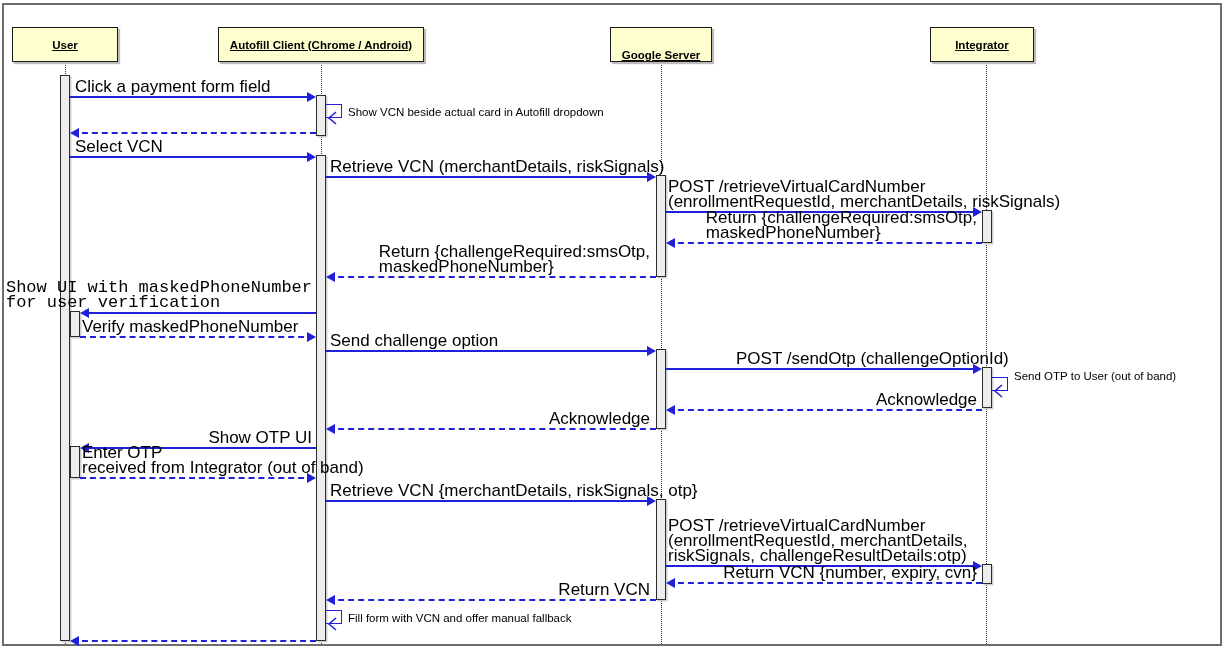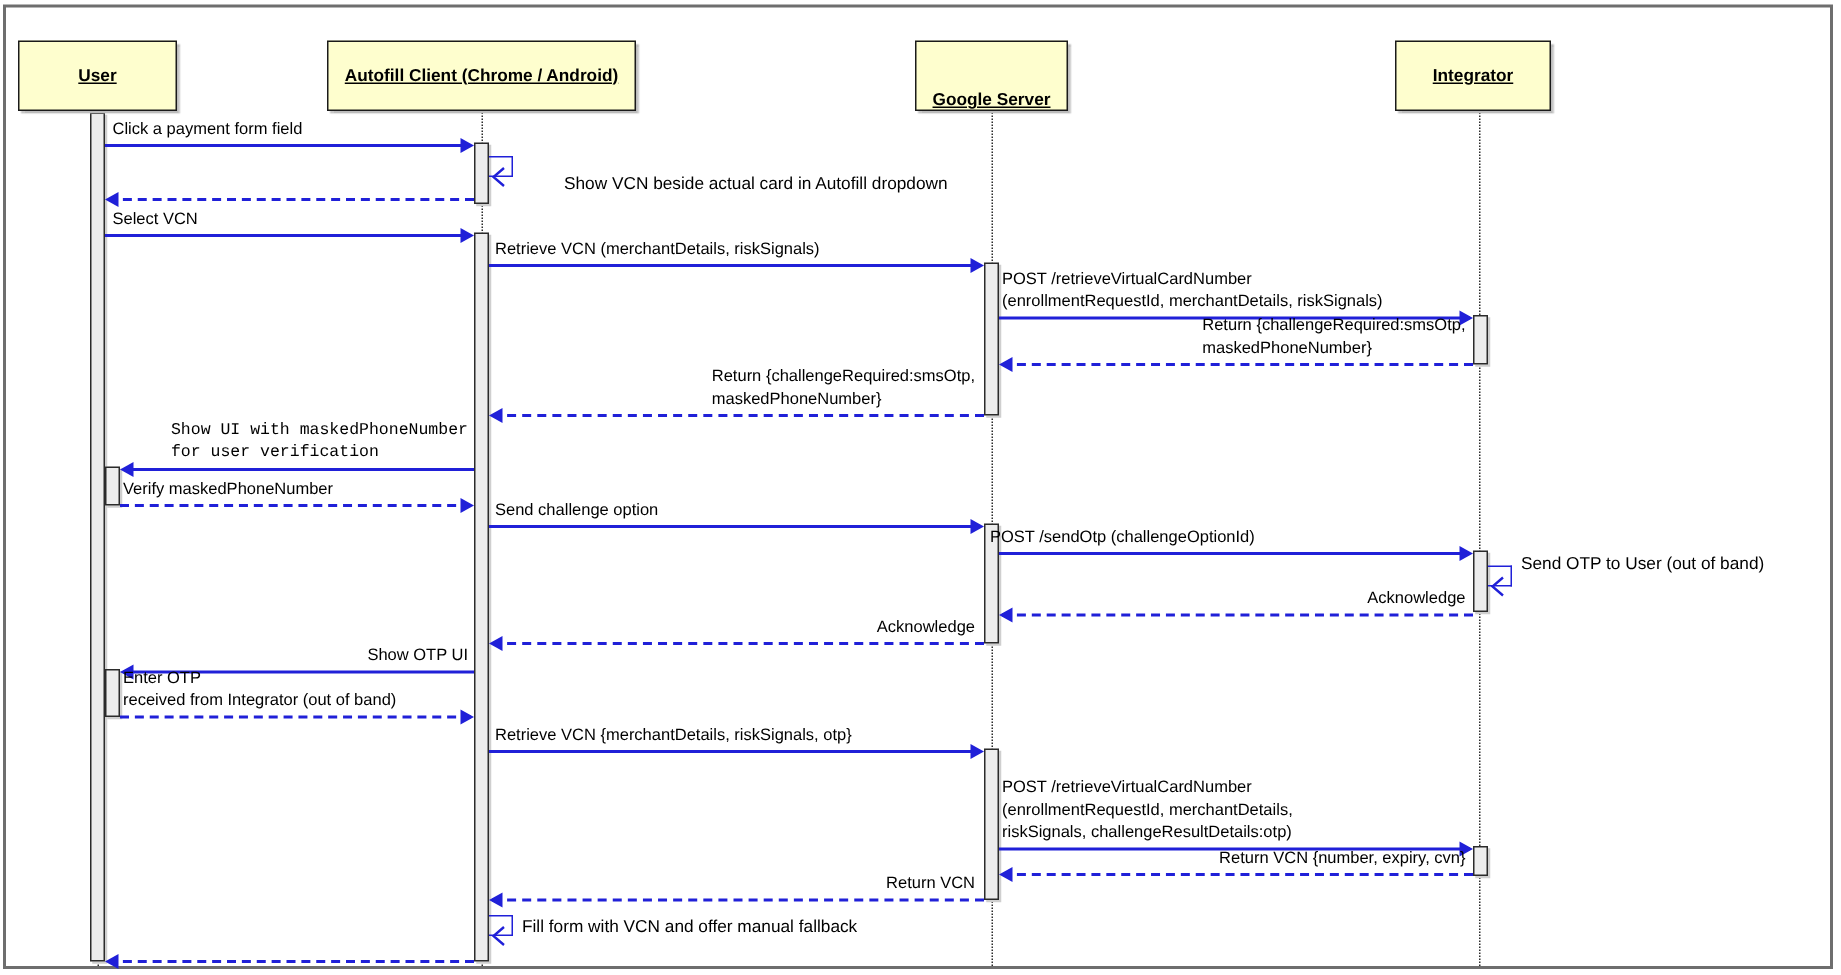--- a/index.html
+++ b/index.html
@@ -11,21 +11,21 @@
     position:absolute;left:2px;top:3px;width:1220px;height:643px;
     border:2px solid #6e6e6e;box-sizing:border-box;
   }
   .title-tab{
     position:absolute;left:2px;top:3px;z-index:10;
     background:#ffffff;border:2px solid #2b2b2b;box-sizing:border-box;
     font-size:12px;font-weight:bold;padding:2px 8px 3px 5px;white-space:nowrap;
     clip-path:polygon(0 0,100% 0,100% calc(100% - 9px),calc(100% - 9px) 100%,0 100%);
   }
   .participant{
-    position:absolute;top:27px;height:47px;box-sizing:border-box;
+    position:absolute;top:27px;height:35px;box-sizing:border-box;
     background:#fefece;border:1.6px solid #1a1a1a;
     display:flex;align-items:center;justify-content:center;
     box-shadow:2px 2px 1px #bcbcbc;z-index:6;
   }
   .participant span{
     font-size:11.5px;font-weight:bold;text-decoration:underline;white-space:nowrap;
   }
   .lifeline{
     position:absolute;top:62px;height:582px;width:0;
     border-left:1.5px dotted #2b2b2b;z-index:1;
@@ -34,21 +34,21 @@
     position:absolute;width:10px;box-sizing:border-box;
     background:#ededed;border:1.2px solid #2b2b2b;z-index:2;
     box-shadow:1.5px 1.5px 0 #cfcfcf;
   }
   .msg-line{position:absolute;height:0;z-index:3;}
   .msg-line.solid{border-top:2px solid #2020d8;}
   .msg-line.dashed{border-top:2px dashed #2020d8;}
   .head{position:absolute;width:0;height:0;z-index:4;}
   .head.right{border-left:9px solid #2020d8;border-top:5px solid transparent;border-bottom:5px solid transparent;}
   .head.left{border-right:9px solid #2020d8;border-top:5px solid transparent;border-bottom:5px solid transparent;}
-  .msg-label{position:absolute;z-index:5;font-size:11px;line-height:15px;color:#000;text-align:left;}
+  .msg-label{position:absolute;z-index:5;font-size:17px;line-height:15px;color:#000;text-align:left;}
   .msg-label div{white-space:nowrap;}
   .self-loop{
     position:absolute;width:16px;box-sizing:border-box;z-index:3;
     border:1.8px solid #2020d8;border-left:none;background:transparent;
   }
   .self-head{position:absolute;z-index:4;}
   .self-label{position:absolute;z-index:5;font-size:11.5px;line-height:14px;white-space:nowrap;}
 </style>
 </head>
 <body>
@@ -135,21 +135,21 @@
       <div class="msg-label" style="top: 319px; left: 82px;">
         <div>Verify maskedPhoneNumber</div>
       </div>
       <div class="msg-line solid" style="left: 326px; top: 350px; width: 328px;"></div>
       <div class="head right" style="left: 647px; top: 346px;"></div>
       <div class="msg-label" style="top: 333px; left: 330px;">
         <div>Send challenge option</div>
       </div>
       <div class="msg-line solid" style="left: 666px; top: 368px; width: 314px;"></div>
       <div class="head right" style="left: 973px; top: 364px;"></div>
-      <div class="msg-label" style="top: 351px; left: 632px; padding-left: 28px;">
+      <div class="msg-label" style="top: 351px; left: 708px; padding-left: 28px;">
         <div>POST /sendOtp (challengeOptionId)</div>
       </div>
       <div class="msg-line dashed" style="left: 668px; top: 409px; width: 314px;"></div>
       <div class="head left" style="left: 666px; top: 405px;"></div>
       <div class="msg-label" style="top: 392px; right: 250px;">
         <div>Acknowledge</div>
       </div>
       <div class="msg-line dashed" style="left: 328px; top: 428px; width: 328px;"></div>
       <div class="head left" style="left: 326px; top: 424px;"></div>
       <div class="msg-label" style="top: 411px; right: 577px;">
@@ -187,21 +187,21 @@
       <div class="head left" style="left: 326px; top: 595px;"></div>
       <div class="msg-label" style="top: 582px; right: 577px;">
         <div>Return VCN</div>
       </div>
       <div class="msg-line dashed" style="left: 72px; top: 640px; width: 244px;"></div>
       <div class="head left" style="left: 70px; top: 636px;"></div>
       <div class="self-loop" style="left: 326px; top: 104px; height: 14px;"></div>
       <div class="self-head" style="left: 327px; top: 111px;"><svg width="10" height="14" xmlns="http://www.w3.org/2000/svg">
           <path d="M9 1 L2 7 L9 13" fill="none" stroke="#2020d8" stroke-width="1.6"></path>
         </svg></div>
-      <div class="self-label" style="left: 348px; top: 116px; margin-left: 28px;">Show VCN beside actual card in Autofill dropdown</div>
+      <div class="self-label" style="left: 348px; top: 105px;">Show VCN beside actual card in Autofill dropdown</div>
       <div class="self-loop" style="left: 992px; top: 377px; height: 14px;"></div>
       <div class="self-head" style="left: 993px; top: 384px;"><svg width="10" height="14" xmlns="http://www.w3.org/2000/svg">
           <path d="M9 1 L2 7 L9 13" fill="none" stroke="#2020d8" stroke-width="1.6"></path>
         </svg></div>
       <div class="self-label" style="left: 1014px; top: 369px; text-align: center;">Send OTP to User (out of band)</div>
       <div class="self-loop" style="left: 326px; top: 610px; height: 14px;"></div>
       <div class="self-head" style="left: 327px; top: 617px;"><svg width="10" height="14" xmlns="http://www.w3.org/2000/svg">
           <path d="M9 1 L2 7 L9 13" fill="none" stroke="#2020d8" stroke-width="1.6"></path>
         </svg></div>
       <div class="self-label" style="left: 348px; top: 611px;">Fill form with VCN and offer manual fallback</div>

